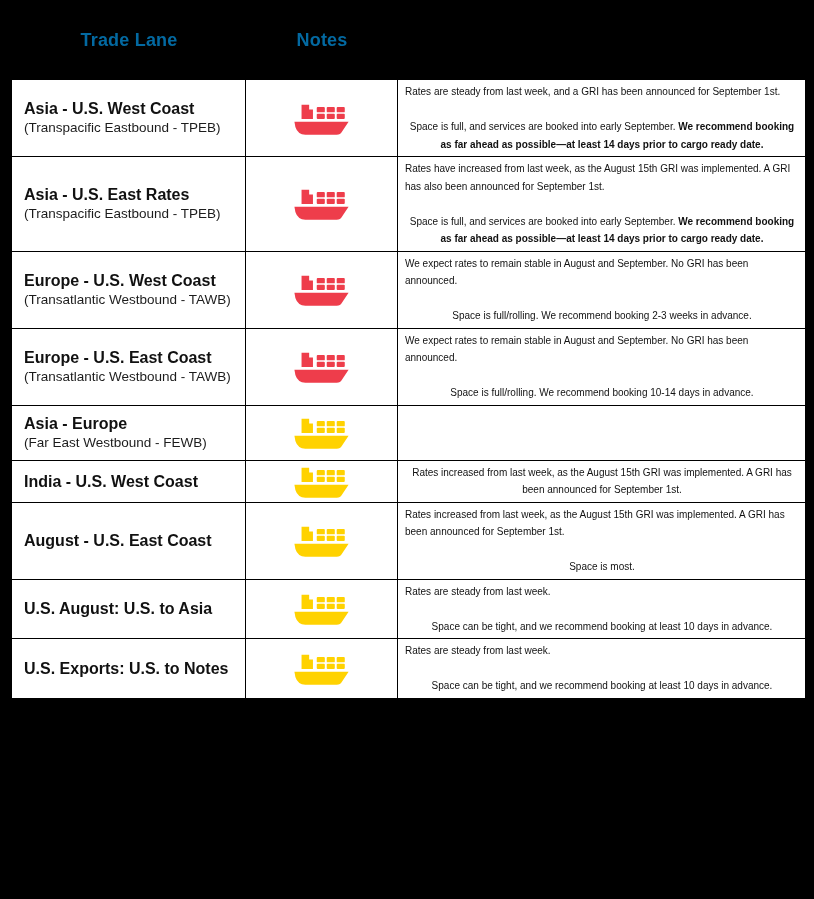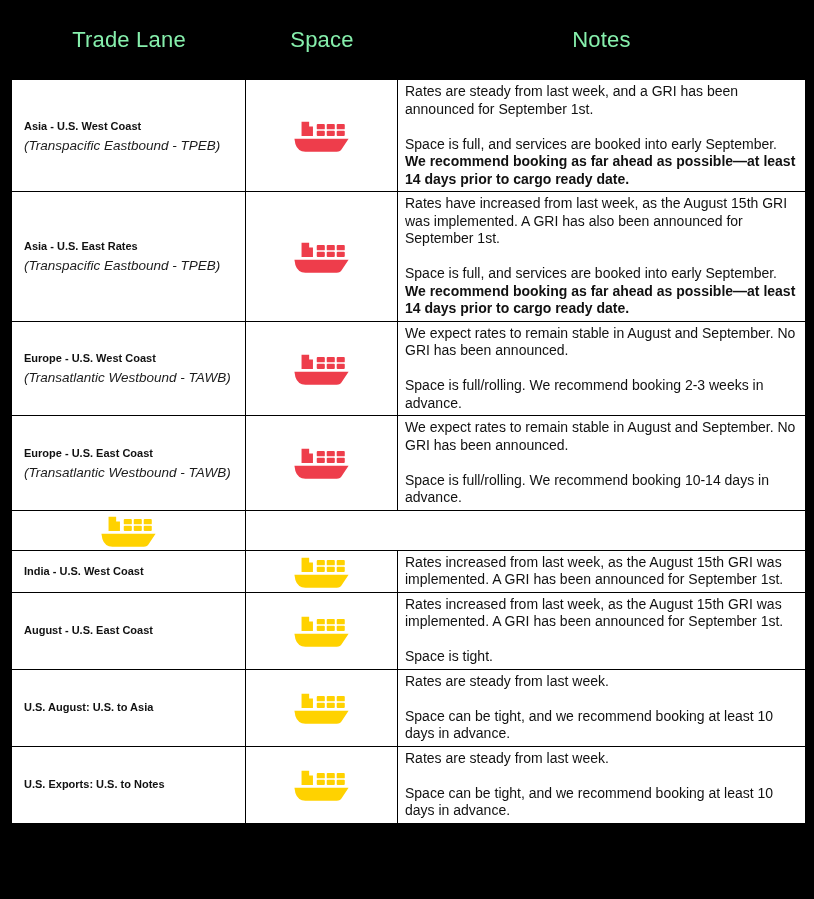--- a/index.html
+++ b/index.html
@@ -19,23 +19,23 @@
   }
   .header-row {
     display: grid;
     grid-template-columns: 234px 152px 407px;
     padding-left: 12px;
     padding-right: 9px;
     height: 80px;
     align-items: center;
   }
   .header-cell {
-    color: #86efac;
-    font-weight: normal;
-    font-size: 22px;
+    color: #0369a1;
+    font-weight: bold;
+    font-size: 18px;
     text-align: center;
     letter-spacing: 0.2px;
   }
   .table-body {
     margin-left: 12px;
     margin-right: 9px;
     background: #ffffff;
   }
   .row {
     display: grid;
@@ -48,55 +48,53 @@
   }
   .cell.lane, .cell.space { border-right: 1px solid #000000; }
   .cell.lane {
     padding: 8px 6px 8px 12px;
     display: flex;
     flex-direction: column;
     justify-content: center;
   }
   .lane-title {
     font-weight: bold;
-    font-size: 11px;
+    font-size: 16px;
     color: #111111;
     line-height: 19px;
   }
   .lane-sub {
     font-size: 13.5px;
     color: #1c1c1c;
     line-height: 18px;
     margin-top: 1px;
-    font-style: italic;
   }
   .cell.space {
     display: flex;
     align-items: center;
     justify-content: center;
   }
   .ship-svg { display: block; }
   .cell.notes {
     padding: 3px 6px 3px 7px;
-    font-size: 14px;
+    font-size: 10px;
     line-height: 17.5px;
     color: #111111;
   }
   .cell.notes p { margin: 0 0 17.5px 0; }
-  .cell.notes p:last-child { margin-bottom: 0; }
+  .cell.notes p:last-child { margin-bottom: 0; text-align: center; }
   .cell.notes .bold { font-weight: bold; }
 </style>
 </head>
 <body>
 
 <div class="page">
 
   <div class="header-row">
     <div class="header-cell">Trade Lane</div>
-    <div class="header-cell">Space</div>
     <div class="header-cell">Notes</div>
   </div>
 
   <div class="table-body">
   <div class="row">
     <div class="cell lane">
       <div class="lane-title">Asia - U.S. West Coast</div>
       <div class="lane-sub">(Transpacific Eastbound - TPEB)</div>
     </div>
     <div class="cell space">
@@ -188,20 +186,24 @@
         </g>
       </svg>
     </div>
     <div class="cell notes">
           <p><span>We expect rates to remain stable in August and September. No GRI has been announced.</span></p>
           <p><span>Space is full/rolling. We recommend booking 10-14 days in advance.</span></p>
         </div>
   </div>
 
   <div class="row">
+    <div class="cell lane">
+      <div class="lane-title">Asia - Europe</div>
+      <div class="lane-sub">(Far East Westbound - FEWB)</div>
+    </div>
     <div class="cell space">
       <svg class="ship-svg" width="57" height="39" viewBox="0 0 60 41" xmlns="http://www.w3.org/2000/svg" style="color: rgb(255, 210, 0);">
         <g fill="currentColor">
           <path d="M9 6 h8 v5 h4 v10 H9 z"></path>
           <rect x="25" y="8.5" width="8.5" height="5.5" rx="1"></rect>
           <rect x="35.5" y="8.5" width="8.5" height="5.5" rx="1"></rect>
           <rect x="46" y="8.5" width="8.5" height="5.5" rx="1"></rect>
           <rect x="25" y="15.5" width="8.5" height="5.5" rx="1"></rect>
           <rect x="35.5" y="15.5" width="8.5" height="5.5" rx="1"></rect>
           <rect x="46" y="15.5" width="8.5" height="5.5" rx="1"></rect>
@@ -249,21 +251,21 @@
           <rect x="46" y="8.5" width="8.5" height="5.5" rx="1"></rect>
           <rect x="25" y="15.5" width="8.5" height="5.5" rx="1"></rect>
           <rect x="35.5" y="15.5" width="8.5" height="5.5" rx="1"></rect>
           <rect x="46" y="15.5" width="8.5" height="5.5" rx="1"></rect>
           <path d="M1.5 24 H58.5 L51.5 34.5 Q50 37.5 46 37.5 H13 Q5 37.5 2.5 29.5 z"></path>
         </g>
       </svg>
     </div>
     <div class="cell notes">
           <p><span>Rates increased from last week, as the August 15th GRI was implemented. A GRI has been announced for September 1st.</span></p>
-          <p><span>Space is tight.</span></p>
+          <p><span>Space is most.</span></p>
         </div>
   </div>
 
   <div class="row">
     <div class="cell lane">
       <div class="lane-title">U.S. August: U.S. to Asia</div>
 
     </div>
     <div class="cell space">
       <svg class="ship-svg" width="57" height="39" viewBox="0 0 60 41" xmlns="http://www.w3.org/2000/svg" style="color: rgb(255, 210, 0);">

